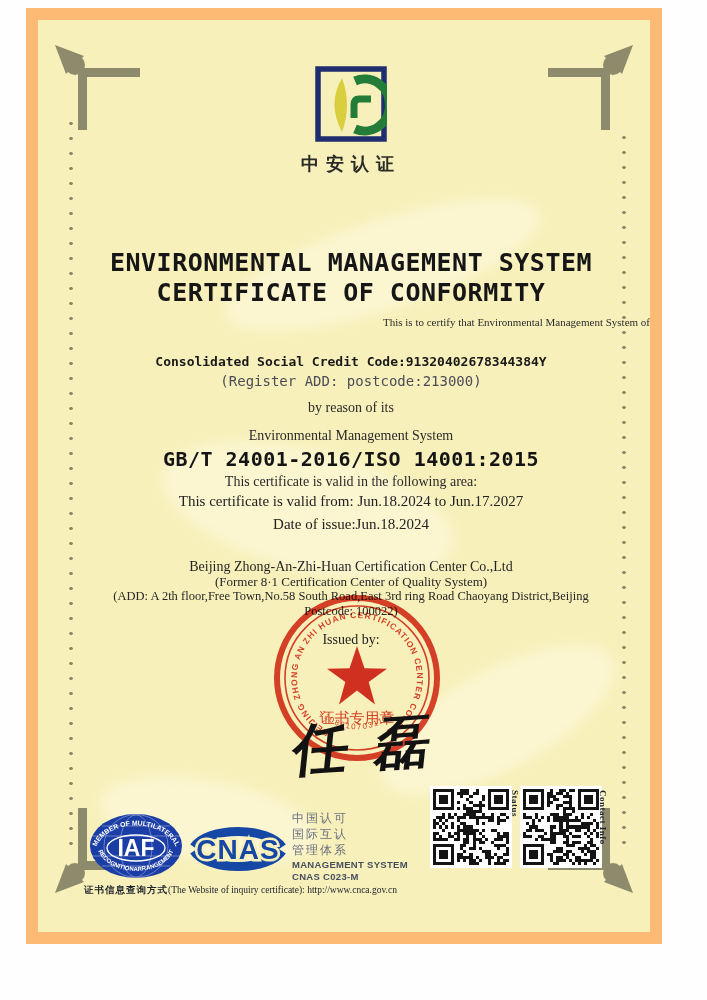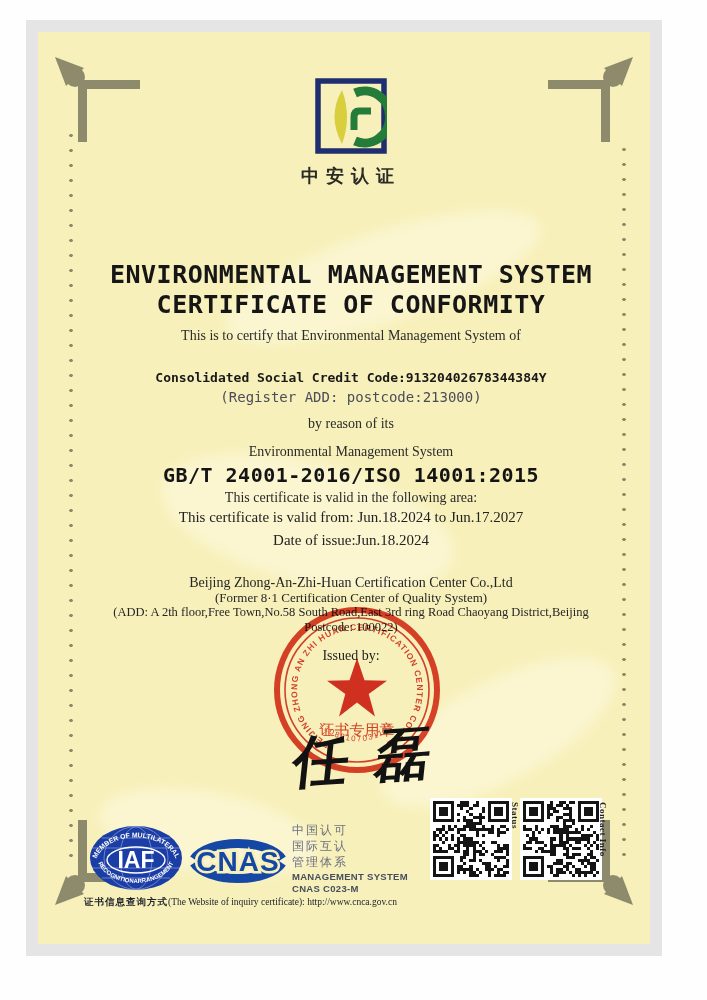--- a/index.html
+++ b/index.html
@@ -1,30 +1,30 @@
 <!DOCTYPE html>
 <html><head>
 <meta charset="utf-8">
 <style>
   html,body{margin:0;padding:0;background:#ffffff;}
   body{width:707px;height:1000px;position:relative;font-family:"Liberation Serif",serif;-webkit-font-smoothing:antialiased;}
   .page{position:absolute;inset:0;background:#fefefe;}
-  .frame{position:absolute;left:26px;top:20px;width:636px;height:936px;background:#e5e5e5;}
+  .frame{position:absolute;left:26px;top:8px;width:636px;height:936px;background:#fdba74;}
   .paper{position:absolute;left:12px;top:12px;right:12px;bottom:12px;background:#f7f0ba;overflow:hidden;}
   
   .wm{position:absolute;background:#fcf7d6;border-radius:50%;filter:blur(6px);opacity:.8;z-index:0;}
   
   .dotcol{position:absolute;width:4px;z-index:1;background-image:radial-gradient(circle,#8e8b6c 1.6px,rgba(0,0,0,0) 1.9px);background-size:4px 15px;background-repeat:repeat-y;}
   .corner{position:absolute;z-index:1;}
   
   .content{position:absolute;inset:0;z-index:2;text-align:center;padding-left:14px;color:#242424;}
   .logo-wrap{padding-top:46px;}
   .logo-caption{margin-top:6px;font-size:18px;font-weight:bold;letter-spacing:7px;color:#2a2a26;font-family:"DejaVu Sans",sans-serif;}
   .title{margin-top:72px;font-family:"DejaVu Sans Mono",monospace;font-weight:bold;font-size:25px;line-height:1.18;color:#161616;letter-spacing:0.5px;}
-  .subtitle{margin-top:9px;font-size:14px;color:#2b2b2b;}
+  .subtitle{margin-top:9px;font-size:11px;color:#2b2b2b;text-align:right;}
   .credit{margin-top:26px;font-family:"DejaVu Sans Mono",monospace;font-weight:bold;font-size:13px;color:#191919;}
   .register{margin-top:4px;font-family:"DejaVu Sans Mono",monospace;font-size:14px;color:#4c4c58;}
   .serifline{margin-top:11px;font-size:14px;line-height:1.18;color:#2a2a2a;}
   .standard{margin-top:3px;font-family:"DejaVu Sans Mono",monospace;font-weight:bold;font-size:20px;color:#141414;letter-spacing:0.5px;}
   .validarea{margin-top:3px;font-size:14px;color:#2a2a2a;}
   .addlabel{margin-top:26px;font-family:"DejaVu Sans Mono",monospace;font-weight:bold;font-size:14px;color:#161616;}
   .certline{font-size:15px;line-height:1.5;color:#222;}
   .company{margin-top:23px;font-size:14px;line-height:1.22;color:#262626;}
   .former{font-size:13px;line-height:1.1;color:#262626;}
   .addr{font-size:12.5px;line-height:1.14;color:#262626;}

